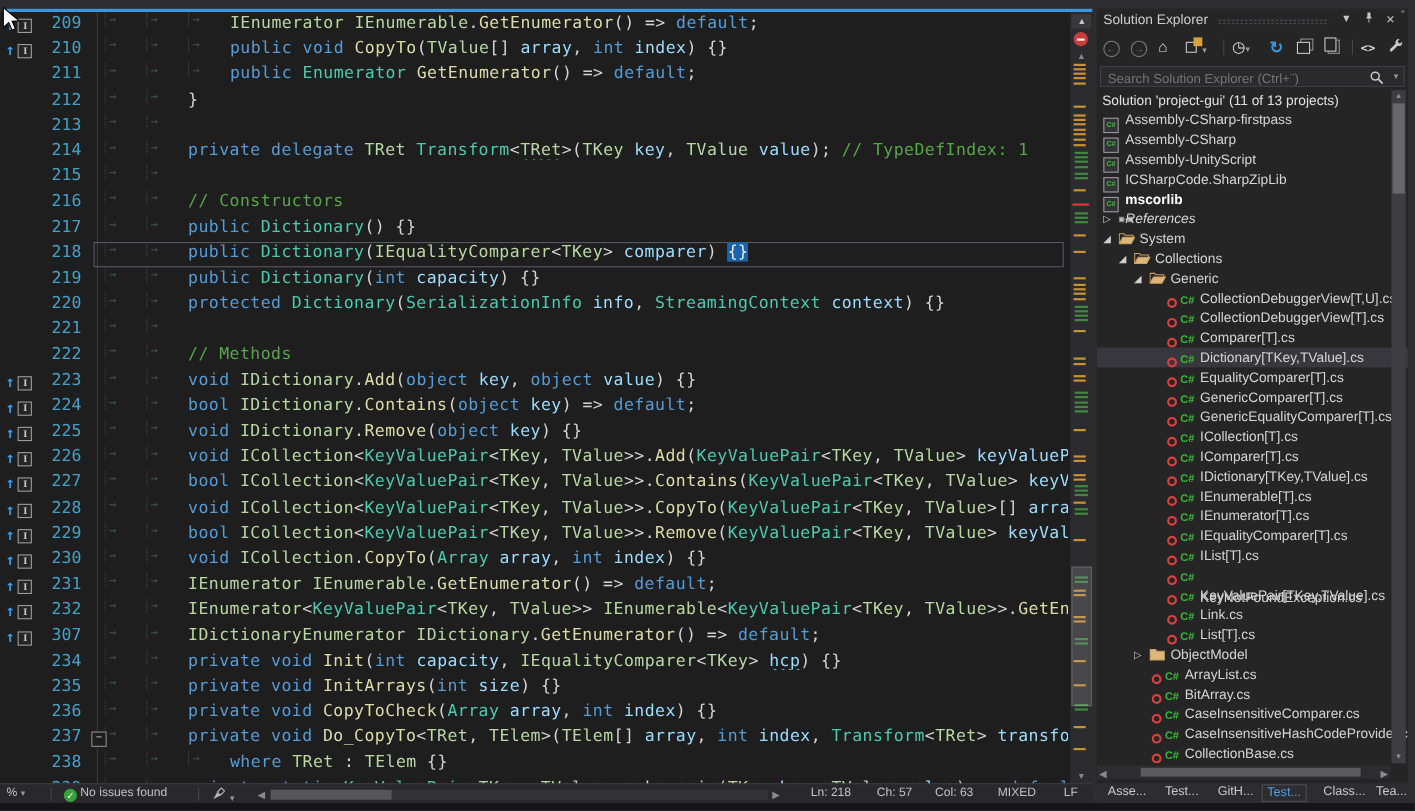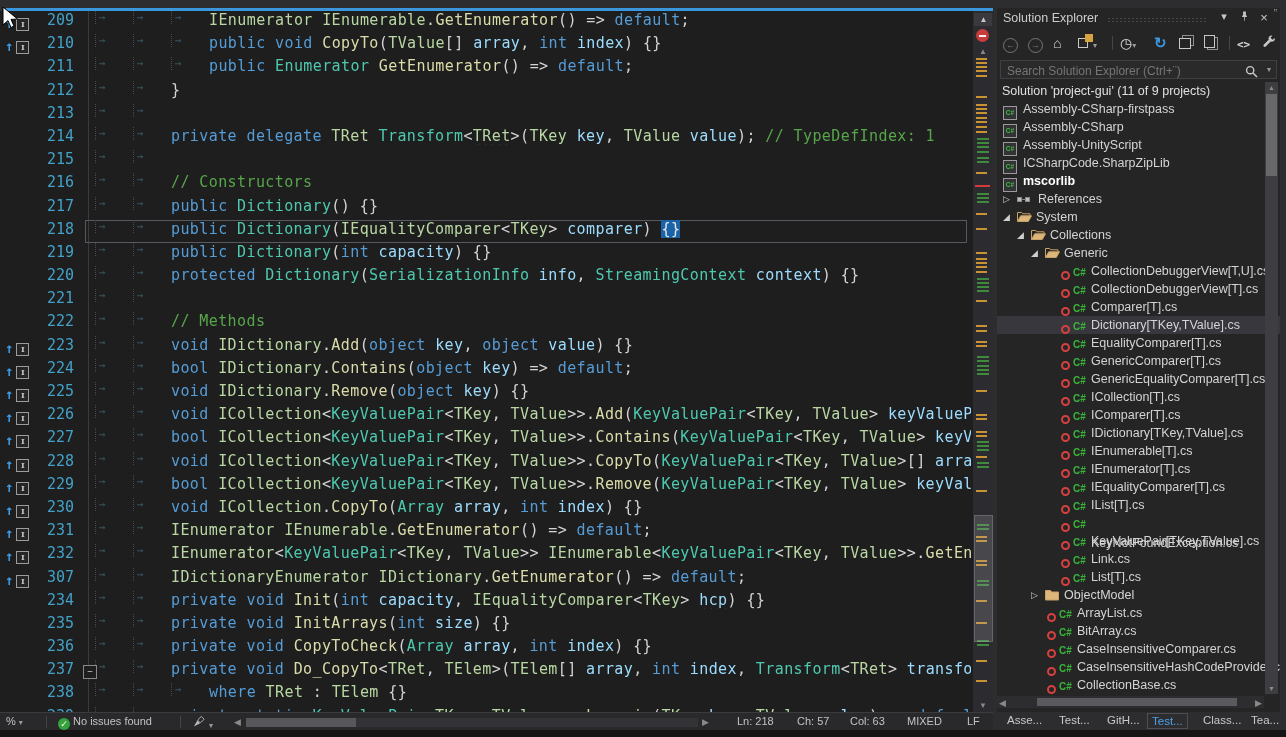--- a/index.html
+++ b/index.html
@@ -393,21 +393,21 @@
       <span class="mag">
         <svg width="13" height="13" viewBox="0 0 13 13">
             <circle cx="5.2" cy="5.2" r="3.6" fill="none" stroke="#C8C8C8" stroke-width="1.4"></circle>
             <line x1="8" y1="8" x2="12" y2="12" stroke="#C8C8C8" stroke-width="1.6"></line>
           </svg>
       </span>
       <span class="car">▾</span>
     </div>
     <div id="setree">
         <div class="trow">
-          <span class="lbl" style="left: 5px; color: rgb(224, 224, 224);">Solution 'project-gui' (11 of 9 projects)</span>
+          <span class="lbl" style="left: 5px; color: rgb(224, 224, 224);">Solution 'project-gui' (11 of 13 projects)</span>
         </div>
         <div class="trow">
           <span class="icx" style="left: 6px;"><span class="pbox">C#</span></span>
           <span class="lbl" style="left: 26px;">Assembly-CSharp-firstpass</span>
         </div>
         <div class="trow">
           <span class="icx" style="left: 6px;"><span class="pbox">C#</span></span>
           <span class="lbl" style="left: 26px;">Assembly-CSharp</span>
         </div>
         <div class="trow">
@@ -422,21 +422,21 @@
           <span class="icx" style="left: 6px;"><span class="pbox">C#</span></span>
           <span class="lbl" style="left: 26px;">mscorlib</span>
         </div>
         <div class="trow">
           <span class="ax" style="left: 6px;">▷</span>
           <span class="icx" style="left: 20px;"><svg width="13" height="11" viewBox="0 0 13 11">
               <rect x="0.5" y="3.5" width="4" height="4" fill="#BFBFBF" stroke="#888"></rect>
               <rect x="8.5" y="3.5" width="4" height="4" fill="#BFBFBF" stroke="#888"></rect>
               <line x1="4.5" y1="5.5" x2="8.5" y2="5.5" stroke="#888"></line>
             </svg></span>
-          <span class="lbl" style="left: 41px;">References</span>
+          <span class="lbl" style="left: 26px; font-style: italic;">References</span>
         </div>
         <div class="trow">
           <span class="ax" style="left: 6px;">◢</span>
           <span class="icx" style="left: 20px;"><svg width="15" height="12" viewBox="0 0 15 12">
               <path d="M.5 10.5v-9h4.2l1 1.3h7.3v2.2" fill="none" stroke="#C9A063"></path>
               <path d="M.5 10.5h10.8l3.2-5.7H3.7z" fill="#DCB67A" stroke="#C9A063"></path>
             </svg></span>
           <span class="lbl" style="left: 39px;">System</span>
         </div>
         <div class="trow">

